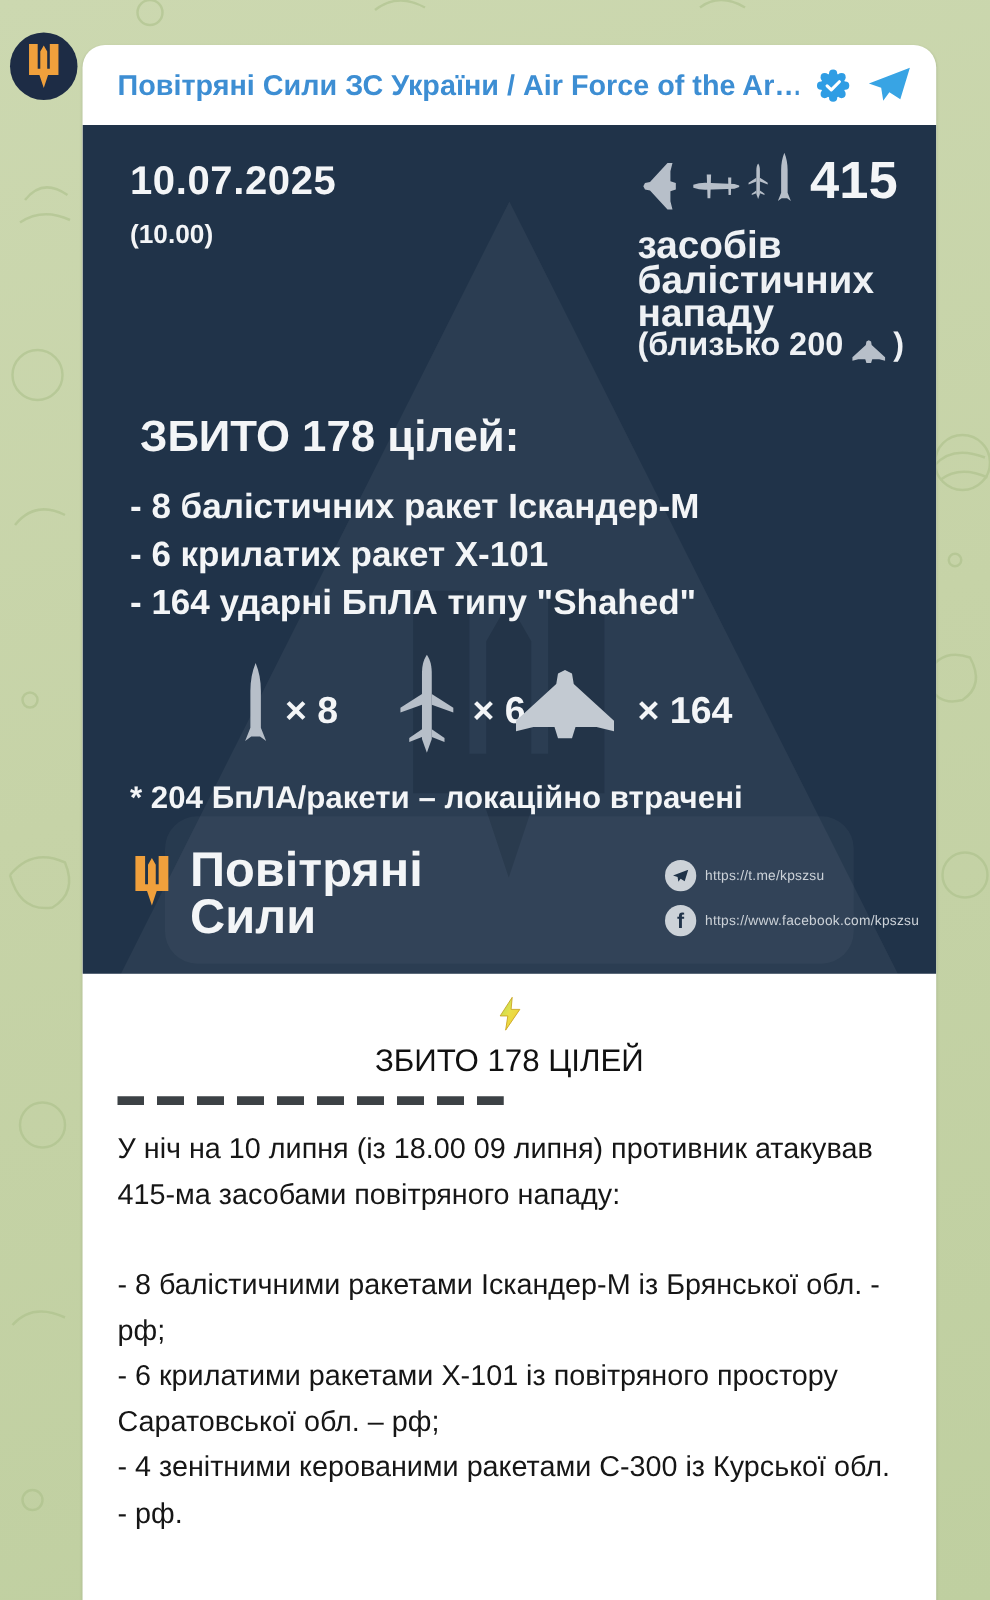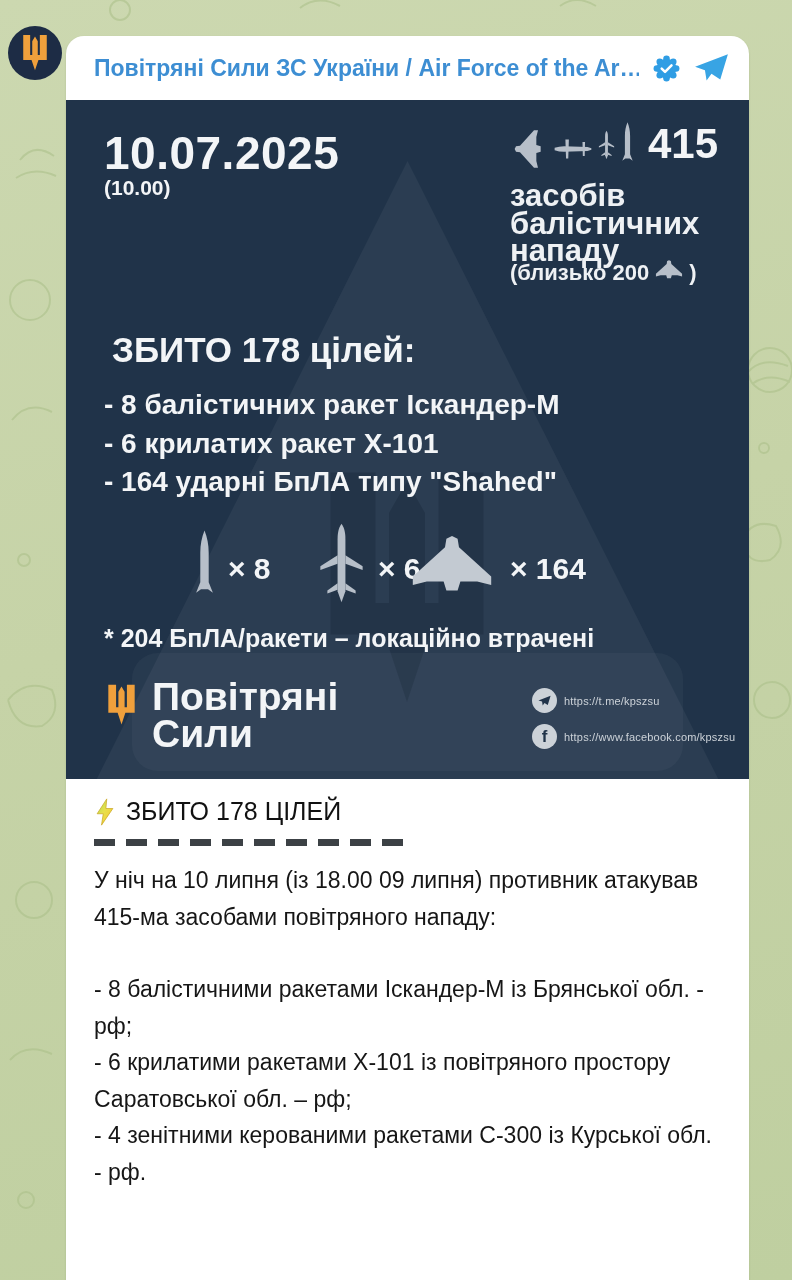--- a/index.html
+++ b/index.html
@@ -41,30 +41,30 @@
     clip-path:polygon(50% 9%,97% 103%,3% 103%);
     background:rgba(255,255,255,0.05);
   }
   .wm-trident{
     position:absolute;left:251px;top:300px;width:180px;height:379px;color:rgba(10,22,38,0.22);
   }
   .wm-band{
     position:absolute;left:66px;right:66px;bottom:8px;height:118px;border-radius:26px;
     background:rgba(255,255,255,0.035);
   }
-  .ig-date{position:absolute;left:38px;top:26px;font-size:46px;letter-spacing:.5px;}
+  .ig-date{position:absolute;left:38px;top:26px;font-size:32px;letter-spacing:.5px;}
   .ig-time{position:absolute;left:38px;top:76px;font-size:21px;}
   .ig-countrow{position:absolute;left:442px;top:22px;display:flex;align-items:flex-end;gap:6px;color:#b7bfc9;}
   .ig-countrow .num{font-size:42px;color:#f3f5f7;line-height:40px;margin-left:8px;}
   .ico-drone-h{width:40px;height:30px;}
   .ico-plane{width:38px;height:30px;}
   .ico-cruise-s{width:17px;height:38px;}
   .ico-ballistic-s{width:13px;height:42px;}
   .ig-label{position:absolute;left:444px;top:82px;font-size:31px;line-height:27.5px;color:#eef1f4;}
-  .ig-note{position:absolute;left:444px;top:160px;font-size:22px;display:flex;align-items:flex-start;gap:6px;color:#eef1f4;}
+  .ig-note{position:absolute;left:444px;top:160px;font-size:26px;display:flex;align-items:flex-end;gap:6px;color:#eef1f4;}
   .ig-note svg{width:28px;height:19px;color:#b7bfc9;}
   .ig-headline{position:absolute;left:46px;top:230px;font-size:35px;}
   .ig-items{position:absolute;left:38px;top:286px;font-size:28px;line-height:38.5px;}
   .ig-iconrow{position:absolute;left:0;top:414px;width:683px;height:100px;}
   .ig-iconrow .lbl{position:absolute;font-size:30px;top:38px;}
   .ico-ballistic{position:absolute;left:128px;top:8px;width:21px;height:84px;color:#b7bfc9;}
   .ico-cruise{position:absolute;left:252px;top:4px;width:47px;height:90px;color:#b7bfc9;}
   .ico-drone{position:absolute;left:344px;top:10px;width:84px;height:80px;color:#c3cad2;}
   .ig-footnote{position:absolute;left:38px;top:524px;font-size:25px;}
   .brand-trident{position:absolute;left:40px;top:584px;width:31px;height:42px;color:#f0a03c;}
@@ -74,21 +74,21 @@
     width:25px;height:25px;border-radius:50%;background:#ccd2d8;color:#203349;
     display:flex;align-items:center;justify-content:center;flex:none;
   }
   .ig-link .circ svg{width:13px;height:12px;}
   .ig-link .circ .f{font-size:17px;font-weight:bold;line-height:1;margin-top:-1px;}
   .ig-link .url{font-size:11px;color:#ccd2d8;letter-spacing:.2px;}
   .link-tg{top:588px;}
   .link-fb{top:624px;}
   
   .msg-body{padding:18px 28px 0 28px;color:#161616;}
-  .msg-title{display:flex;align-items:center;gap:10px;font-size:25px;color:#111;}
+  .msg-title{display:flex;align-items:center;gap:10px;font-size:25px;color:#111;flex-direction:column;}
   .msg-title svg{width:22px;height:28px;flex:none;}
   .msg-divider{
     margin-top:13px;width:309px;height:7px;
     background:repeating-linear-gradient(90deg,#3c4145 0 21px,transparent 21px 32px);
   }
   .msg-text{margin-top:16px;font-size:23px;line-height:36.5px;}
   .msg-text p{margin:0;}
   .blank-line{height:36px;}
 </style>
 </head>

